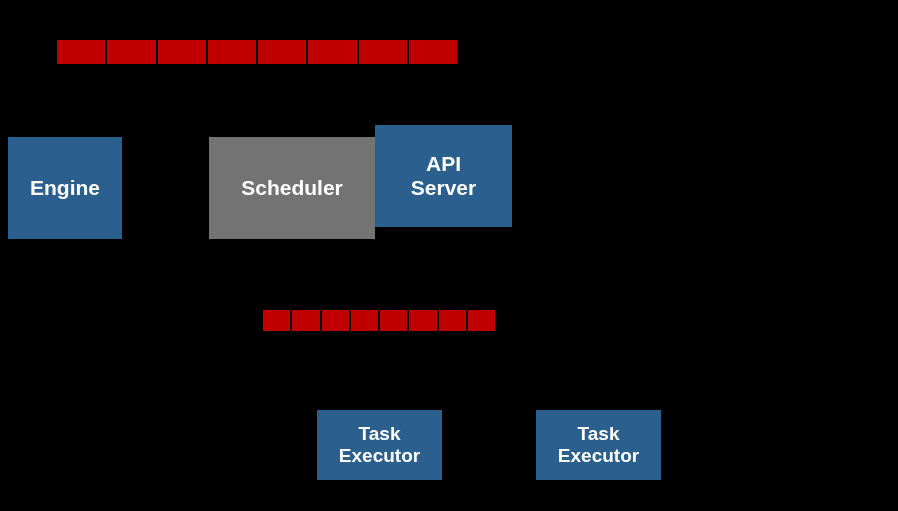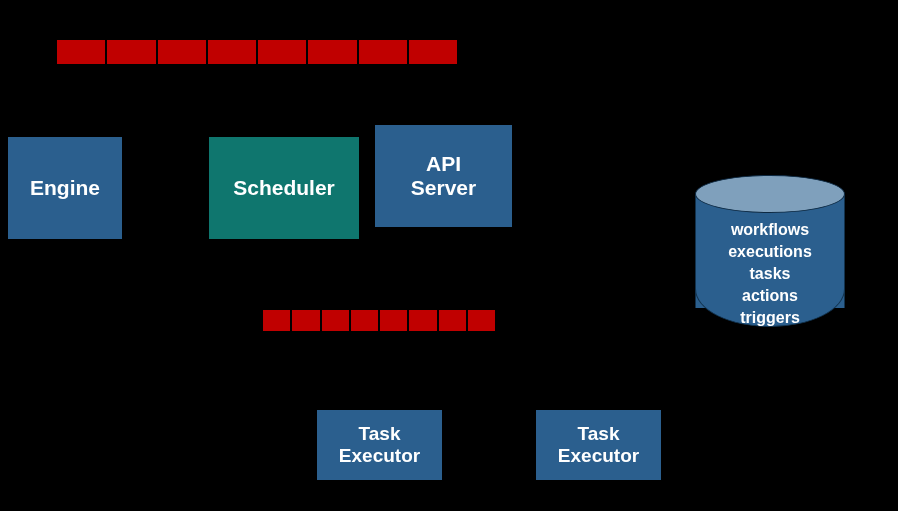--- a/index.html
+++ b/index.html
@@ -103,32 +103,20 @@
       <div class="red-seg" style="width: 27.25px; background: rgb(192, 0, 0); margin-right: 2px;"></div>
       <div class="red-seg" style="width: 27.25px; background: rgb(192, 0, 0); margin-right: 2px;"></div>
       <div class="red-seg" style="width: 27.25px; background: rgb(192, 0, 0); margin-right: 2px;"></div>
       <div class="red-seg" style="width: 27.25px; background: rgb(192, 0, 0); margin-right: 2px;"></div>
       <div class="red-seg" style="width: 27.25px; background: rgb(192, 0, 0); margin-right: 2px;"></div>
       <div class="red-seg" style="width: 27.25px; background: rgb(192, 0, 0); margin-right: 2px;"></div>
       <div class="red-seg" style="width: 27.25px; background: rgb(192, 0, 0); margin-right: 2px;"></div>
       <div class="red-seg" style="width: 27.25px; background: rgb(192, 0, 0);"></div>
     </div>
     <div class="box" style="left: 8px; top: 137px; width: 114px; height: 102px; font-size: 21px; background: rgb(43, 95, 142);">Engine</div>
-    <div class="box" style="left: 209px; top: 137px; width: 150px; height: 102px; font-size: 21px; background: #0f766e;">Scheduler</div>
+    <div class="box" style="left: 209px; top: 137px; width: 166px; height: 102px; font-size: 21px; background: #737373;">Scheduler</div>
     <div class="box" style="left: 375px; top: 125px; width: 137px; height: 102px; font-size: 21px; background: rgb(43, 95, 142);">API
 Server</div>
     <div class="box" style="left: 317px; top: 410px; width: 125px; height: 70px; font-size: 19px; background: rgb(43, 95, 142);">Task
 Executor</div>
     <div class="box" style="left: 536px; top: 410px; width: 125px; height: 70px; font-size: 19px; background: rgb(43, 95, 142);">Task
 Executor</div>
-    <div class="cylinder" style="left: 695px; top: 175px; width: 150px; height: 152px;">
-      <div class="cyl-body" style="top: 19px; width: 150px; height: 114px; background: rgb(43, 95, 142);"></div>
-      <div class="cyl-bottom" style="top: 114px; width: 150px; height: 38px; background: rgb(43, 95, 142);"></div>
-      <div class="cyl-top" style="width: 150px; height: 38px; background: rgb(127, 160, 188);"></div>
-      <div class="cyl-labels" style="top: 44px;">
-        <div>workflows</div>
-        <div>executions</div>
-        <div>tasks</div>
-        <div>actions</div>
-        <div>triggers</div>
-      </div>
-    </div>
   </div>
 
 </body></html>

